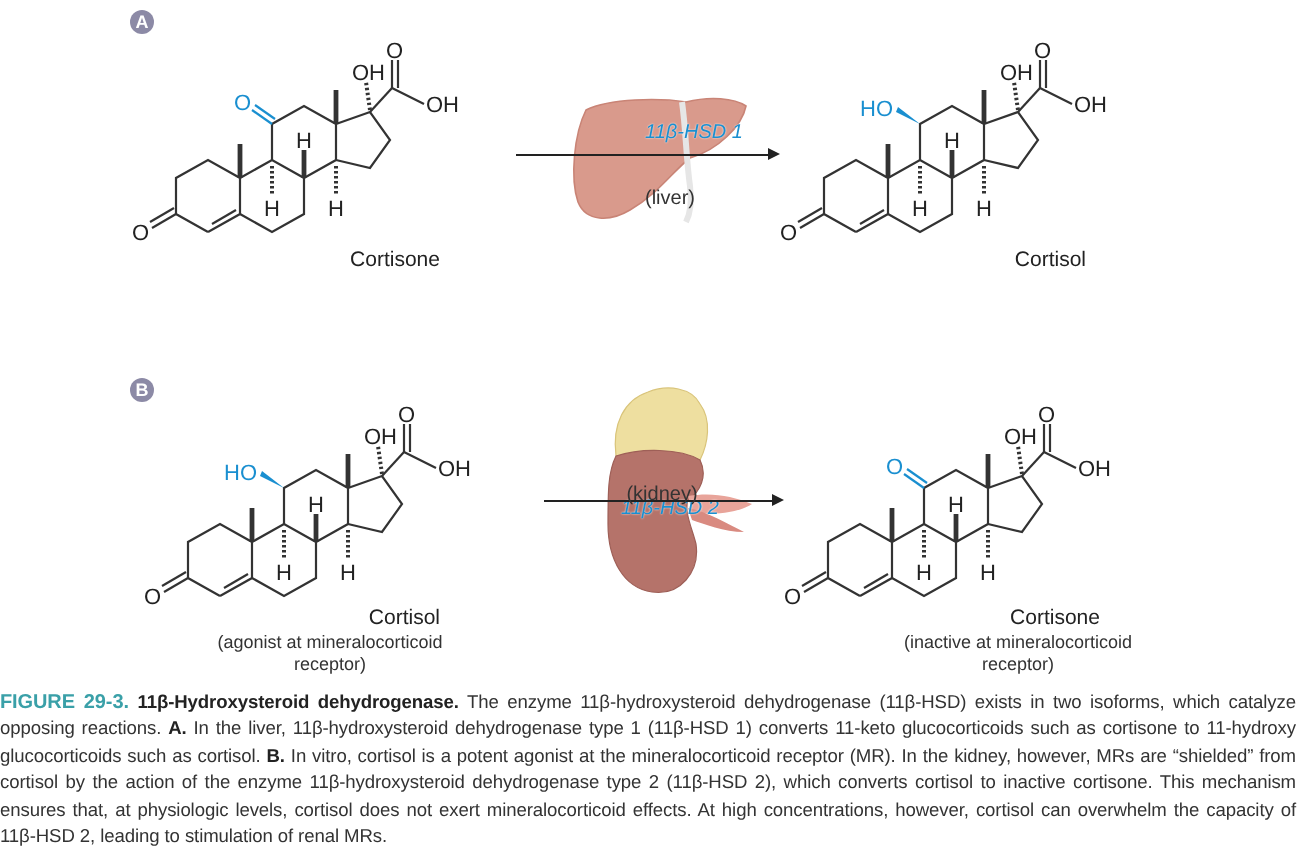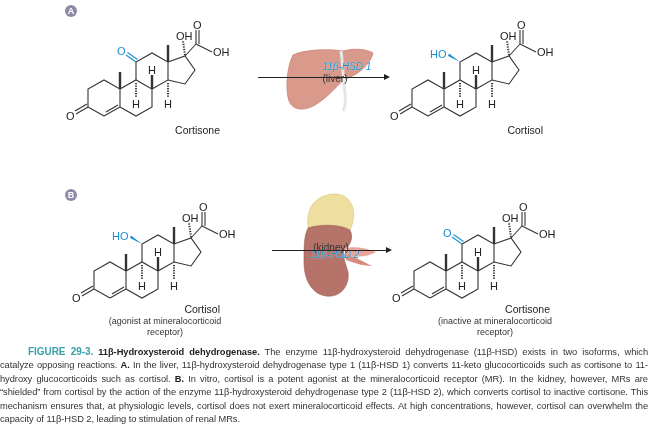--- a/index.html
+++ b/index.html
@@ -9,21 +9,21 @@
   svg.mol text { font-family: "Liberation Sans", sans-serif; font-size: 11px; fill: #222; }
   svg.mol .hl { fill: #1a8fd0; }
   .mol-name { position: absolute; font-size: 10.5px; text-align: right; color: #222; }
   .mol-sub { position: absolute; font-size: 9px; text-align: center; color: #333; line-height: 11px; }
   svg.organ { position: absolute; overflow: visible; }
   .enzyme { position: absolute; font-size: 10px; font-style: italic; color: #1a8fd0; text-align: center; text-shadow: 0 0 1px #fff; }
   .organ-label { position: absolute; font-size: 10px; color: #333; text-align: center; }
   .arrow { position: absolute; height: 1.4px; background: #222; }
   .arrow::after { content: ""; position: absolute; right: -2px; top: -3px; border-left: 6px solid #222; border-top: 3.7px solid transparent; border-bottom: 3.7px solid transparent; }
   .caption { position: absolute; left: 0; top: 345px; width: 648px; font-size: 9.3px; line-height: 13.4px; color: #333; text-align: justify; font-family: "Liberation Sans", sans-serif; letter-spacing: -0.05px; }
-  .caption .fig-label { color: #3aa0a8; font-weight: bold; font-size: 10px; padding-left: 28px; }
+  .caption .fig-label { color: #3aa0a8; font-weight: bold; font-size: 10px; }
   .caption b { color: #222; }
 </style>
 </head>
 <body>
 
 <svg width="0" height="0" style="position:absolute">
   <defs>
     <g id="steroid-core" fill="none" stroke="#333" stroke-width="1.1">
 
       <polyline points="38,78 54,69 54,51 38,42 22,51 22,69 38,78"></polyline>
@@ -76,21 +76,21 @@
   <text x="98" y="70" font-size="9">H</text>
 </svg>
 <div class="mol-name" style="left:110px;top:124px;width:110px;">Cortisone</div>
 
 <svg class="organ" style="left:285px;top:45px;" width="90" height="70" viewBox="0 0 90 70">
   <path d="M8,10 C20,4 45,4 58,6 C70,3 82,4 88,8 C86,18 74,30 60,34 C52,40 44,52 30,60 C20,66 8,66 4,56 C0,44 2,22 8,10 Z" fill="#d99a8c" stroke="#c98476" stroke-width="0.8"></path>
   <path d="M56,6 C58,20 58,34 60,48 C61,56 60,62 58,66" fill="none" stroke="#e6e6e6" stroke-width="3"></path>
 </svg>
 <div class="enzyme" style="left:302px;top:61px;width:90px;">11β-HSD 1</div>
 <div class="arrow" style="left:258px;top:77px;width:130px;"></div>
-<div class="organ-label" style="left:290px;top:73px;width:90px;">(liver)</div>
+<div class="organ-label" style="left:290px;top:94px;width:90px;">(liver)</div>
 
 <svg class="mol" style="left:390px;top:28px;" width="170" height="90" viewBox="0 -10 170 90">
   <use href="#steroid-core"></use>
 
   <polygon points="70,24 58,18 59,15.5" fill="#1a8fd0"></polygon>
   <text class="hl" x="40" y="20">HO</text>
   <text x="0" y="82">O</text>
   <text x="110" y="2">OH</text>
   <text x="147" y="18">OH</text>
   <text x="127" y="-9" font-size="10">O</text>
@@ -137,21 +137,21 @@
   <text class="hl" x="51" y="17">O</text>
   <text x="0" y="82">O</text>
   <text x="110" y="2">OH</text>
   <text x="147" y="18">OH</text>
   <text x="127" y="-9" font-size="10">O</text>
   <text x="66" y="70" font-size="9">H</text>
   <text x="82" y="36" font-size="9">H</text>
   <text x="98" y="70" font-size="9">H</text>
 </svg>
 <div class="mol-name" style="left:440px;top:303px;width:110px;">Cortisone</div>
-<div class="mol-sub" style="left:415px;top:316px;width:160px;text-align:center;">
+<div class="mol-sub" style="left:429px;top:316px;width:160px;text-align:center;">
   <div>(inactive at mineralocorticoid</div>
   <div>receptor)</div>
 </div>
 
 <div class="caption">
   <span class="fig-label">FIGURE 29-3.</span>
   <b>11β-Hydroxysteroid dehydrogenase.</b><span> The enzyme 11β-hydroxysteroid dehydrogenase (11β-HSD) exists in two isoforms, which catalyze opposing reactions. </span><b>A.</b><span> In the liver, 11β-hydroxysteroid dehydrogenase type 1 (11β-HSD 1) converts 11-keto glucocorticoids such as cortisone to 11-hydroxy glucocorticoids such as cortisol. </span><b>B.</b><span> In vitro, cortisol is a potent agonist at the mineralocorticoid receptor (MR). In the kidney, however, MRs are “shielded” from cortisol by the action of the enzyme 11β-hydroxysteroid dehydrogenase type 2 (11β-HSD 2), which converts cortisol to inactive cortisone. This mechanism ensures that, at physiologic levels, cortisol does not exert mineralocorticoid effects. At high concentrations, however, cortisol can overwhelm the capacity of 11β-HSD 2, leading to stimulation of renal MRs.</span>
 </div>
 
 </body></html>

